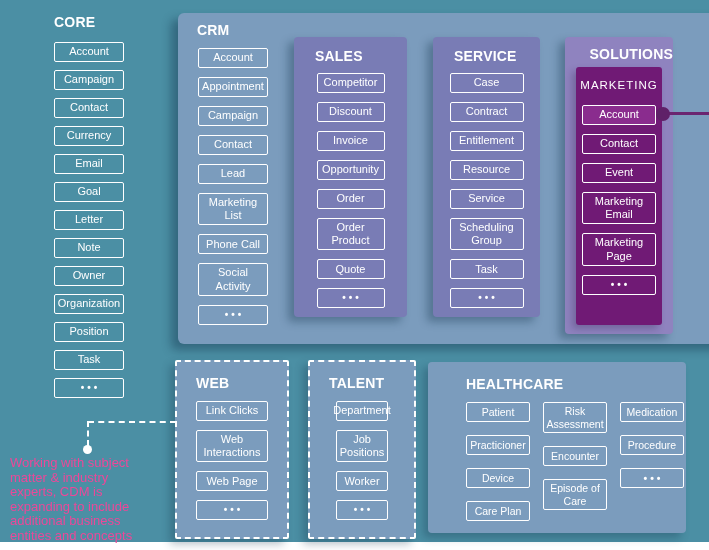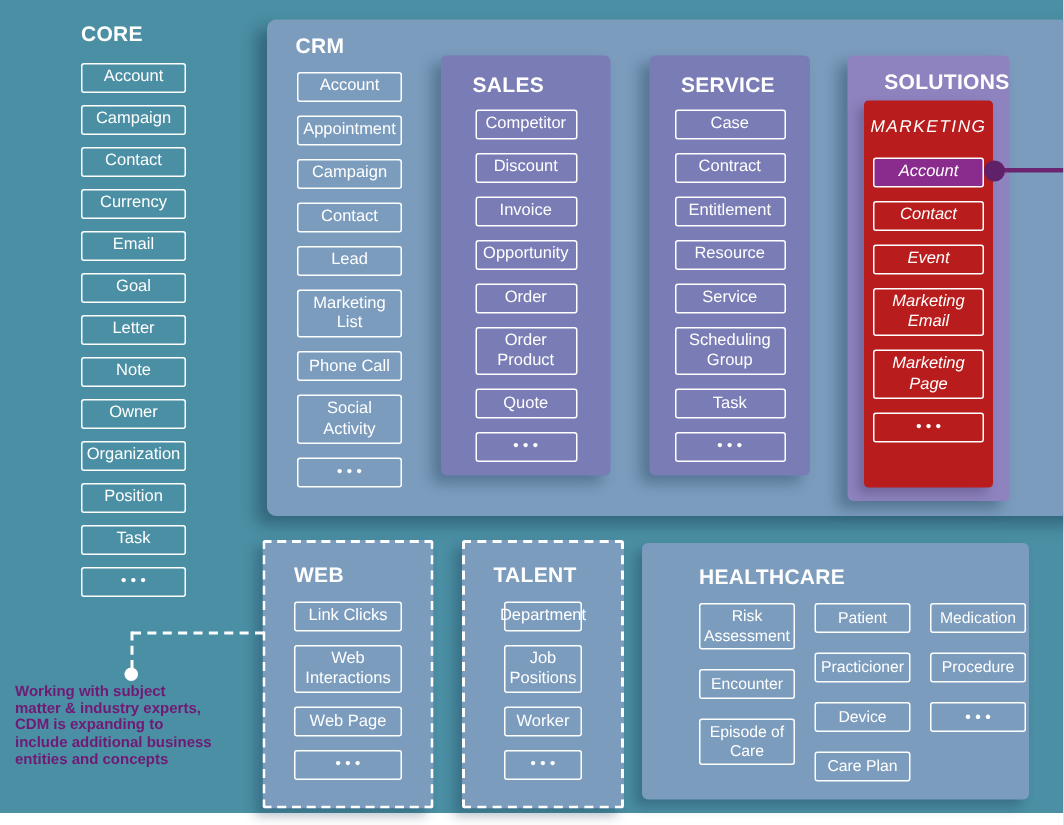--- a/index.html
+++ b/index.html
@@ -44,22 +44,22 @@
   .plist{position:absolute;top:36px;left:50%;transform:translateX(-50%);justify-content:center;}
   .sales .plist{width:68px;}
   .service .plist{width:74px;}
 
   .solutions{
     position:absolute;left:387px;top:24px;width:108px;height:297px;background:#8F83BF;
     border-radius:4px;box-shadow:-6px 5px 9px rgba(15,45,70,.35);
   }
   .stitle{position:absolute;top:9px;left:0;width:100%;text-align:right;}
   .marketing{
-    position:absolute;left:11px;top:30px;width:86px;height:258px;background:#b91c1c;
-    border-radius:3px;box-shadow:-4px 4px 7px rgba(30,20,60,.25);font-style:italic;
+    position:absolute;left:11px;top:30px;width:86px;height:258px;background:#701a75;
+    border-radius:3px;box-shadow:-4px 4px 7px rgba(30,20,60,.25);
   }
   .mtitle{color:#fff;font-size:11.5px;letter-spacing:1px;text-align:center;padding-top:12px;}
   .mlist{position:absolute;left:50%;transform:translateX(-50%);top:38px;width:74px;}
 
   .conn-line{position:absolute;left:663px;top:112px;width:46px;height:3px;background:#6B2570;}
   .conn-dot{position:absolute;left:656px;top:107px;width:14px;height:14px;border-radius:50%;background:#5F2168;}
 
   
   .dashedp{
     position:absolute;top:360px;height:175px;background:#7B9CBD;border:2px dashed #fff;
@@ -78,21 +78,21 @@
   }
   .htitle{position:absolute;left:38px;top:14px;}
   .hcols{position:absolute;left:38px;top:40px;display:flex;gap:13px;}
   .hcol{width:64px;gap:13px;}
   .hcol .ebox{font-size:10.5px;}
 
   .dash-h{position:absolute;left:88px;top:421px;width:88px;height:0;border-top:2px dashed #fff;}
   .dash-v{position:absolute;left:87px;top:421px;width:0;height:25px;border-left:2px dashed #fff;}
   .dash-dot{position:absolute;left:83px;top:445px;width:9px;height:9px;border-radius:50%;background:#fff;}
 
-  .note{position:absolute;left:10px;top:456px;width:132px;color:#701a75;font-size:10px;line-height:1.12;font-weight:bold;}
+  .note{position:absolute;left:10px;top:456px;width:132px;color:#ec4899;font-size:13px;line-height:1.12;}
 </style>
 </head>
 <body>
 
 <div class="canvas">
   <div class="teal"></div>
 
   <div class="core">
     <div class="gtitle">CORE</div>
     <div class="vlist">
@@ -198,33 +198,33 @@
         <div class="ebox">Worker</div>
         <div class="ebox dots">•••</div>
       </div>
   </div>
 
   <div class="panel healthcare">
     <div class="gtitle htitle">HEALTHCARE</div>
     <div class="hcols">
       <div class="vlist hcol">
 
-      <div class="ebox">Risk Assessment</div>
-          <div class="ebox">Encounter</div>
-          <div class="ebox">Episode of Care</div>
-        </div>
-      <div class="vlist hcol">
-
       <div class="ebox">Patient</div>
           <div class="ebox">Practicioner</div>
           <div class="ebox">Device</div>
           <div class="ebox">Care Plan</div>
         </div>
       <div class="vlist hcol">
 
+      <div class="ebox">Risk Assessment</div>
+          <div class="ebox">Encounter</div>
+          <div class="ebox">Episode of Care</div>
+        </div>
+      <div class="vlist hcol">
+
       <div class="ebox">Medication</div>
           <div class="ebox">Procedure</div>
           <div class="ebox dots">•••</div>
         </div>
     </div>
   </div>
 
   <div class="dash-h"></div>
   <div class="dash-v"></div>
   <div class="dash-dot"></div>

